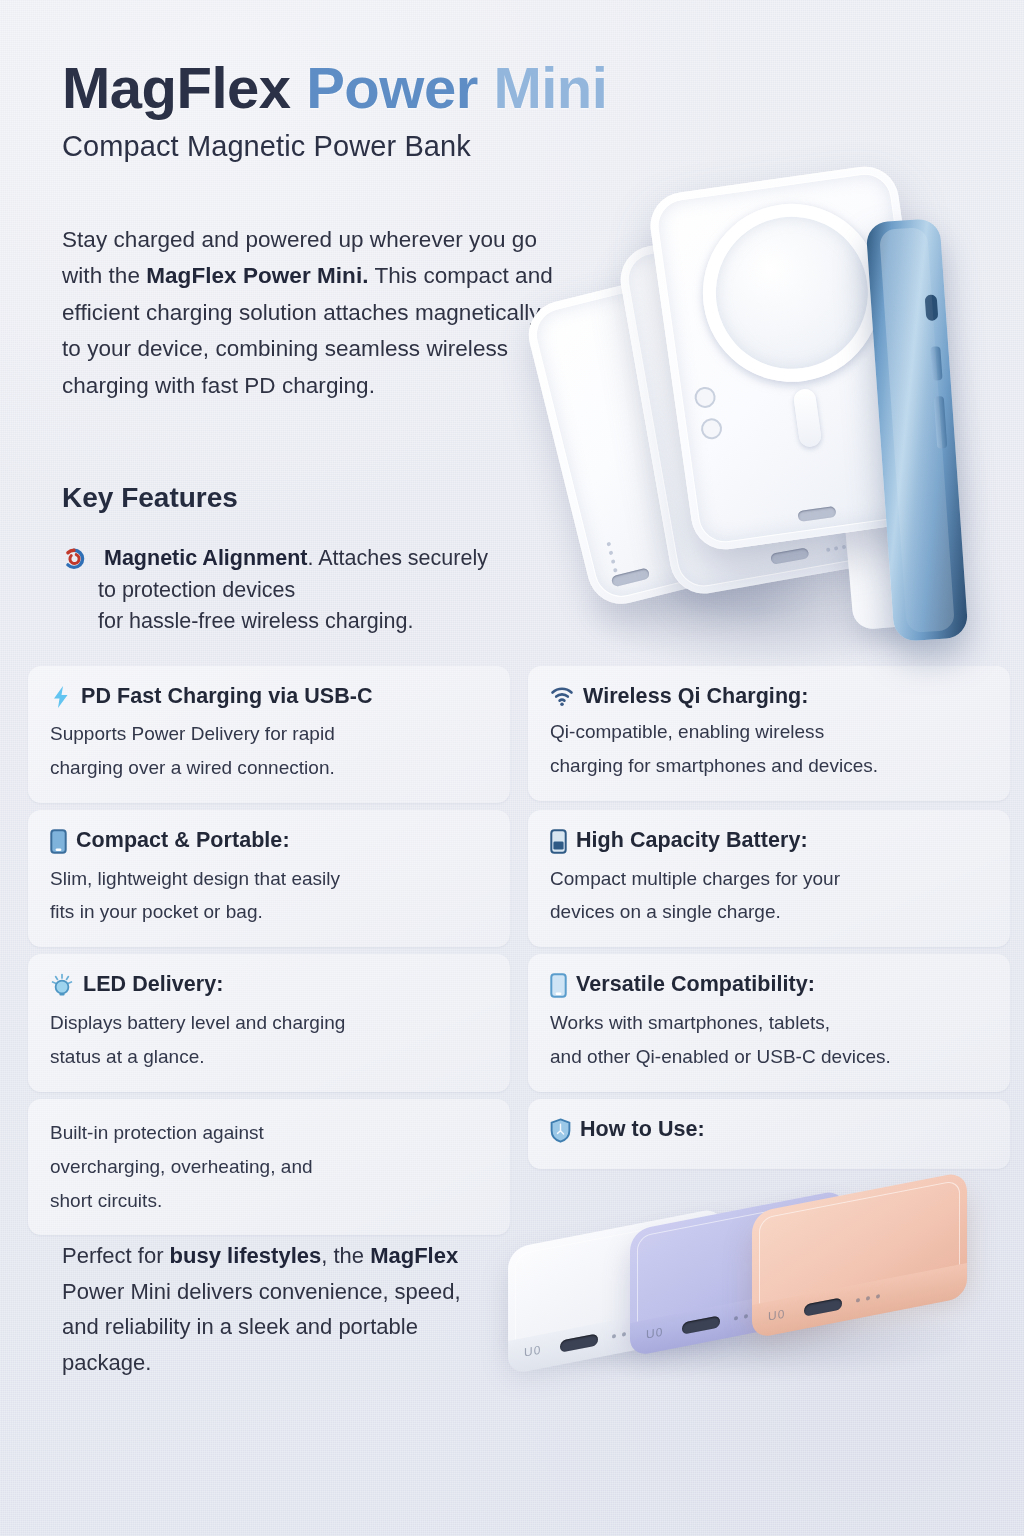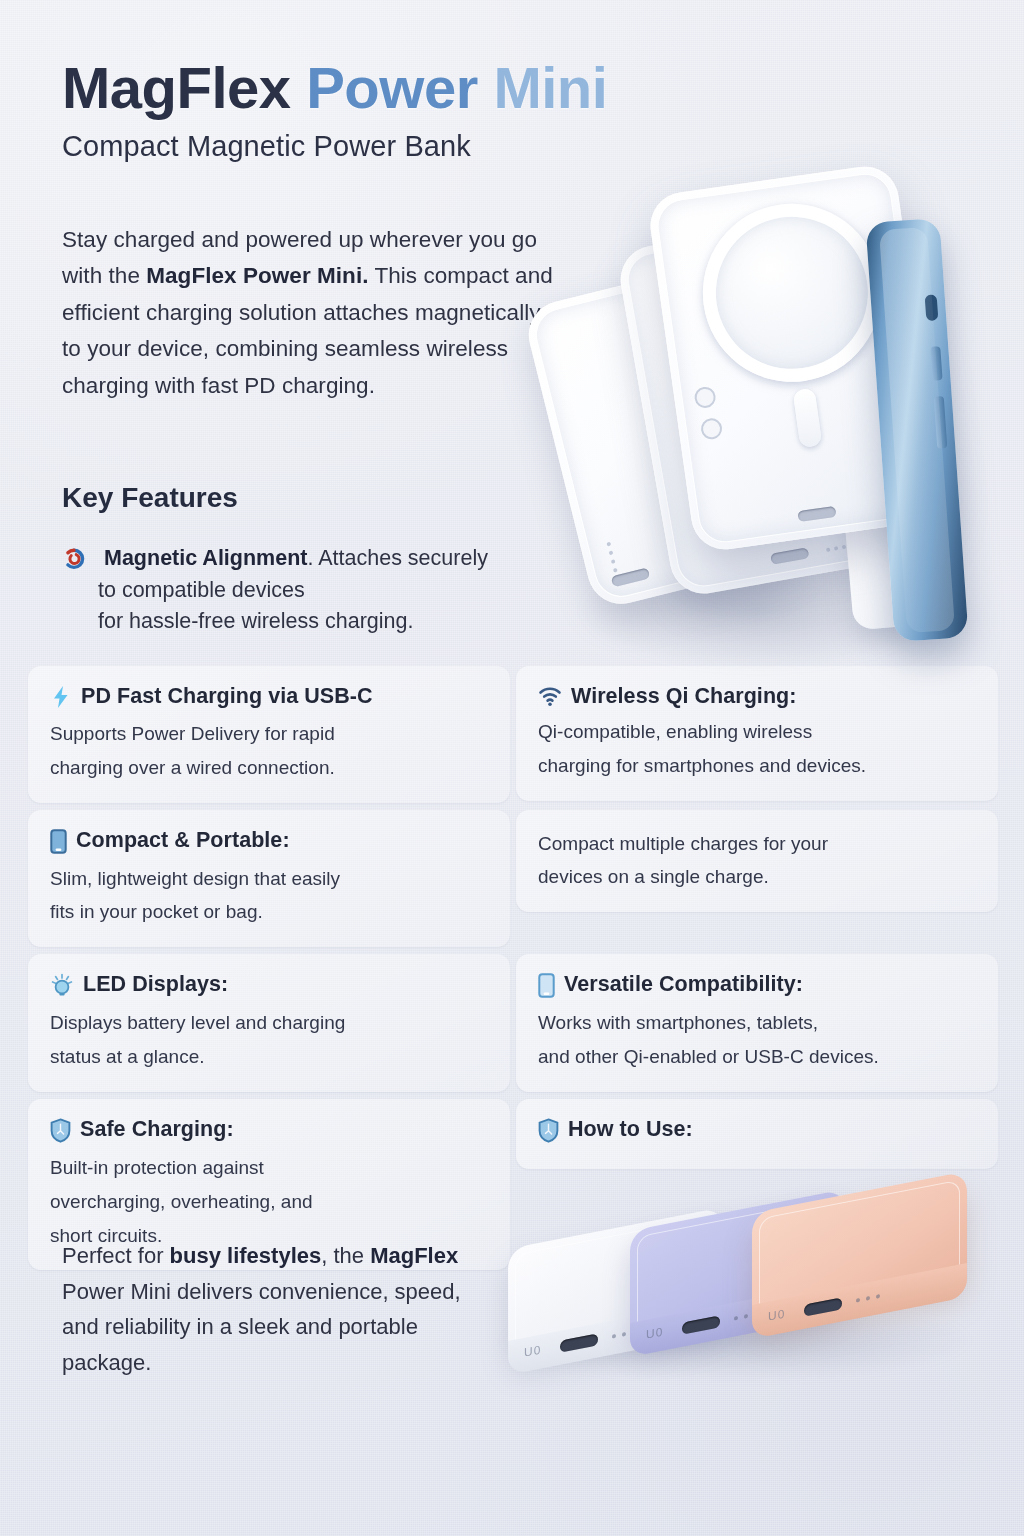--- a/index.html
+++ b/index.html
@@ -98,21 +98,21 @@
     color: #2e3243;
   }
 
   
   #cards {
     position: absolute;
     left: 28px; top: 666px;
     width: 968px;
     display: grid;
     grid-template-columns: 482px 482px;
-    gap: 0px 6px;
+    gap: 0px 18px;
   }
   .card {
     background: linear-gradient(155deg, rgba(255,255,255,.52), rgba(255,255,255,.26));
     border-radius: 13px;
     padding: 17px 22px 18px 22px;
     margin-bottom: 7px;
     box-shadow: 0 1px 2px rgba(120,128,155,.10);
     align-self: start;
   }
   .card-head {
@@ -369,21 +369,21 @@
     <div class="ff-row">
       <span class="ff-icon">
         <svg width="24" height="24" viewBox="0 0 24 24">
           <path d="M12 3.2a8.6 8.6 0 0 1 0 17.2 8.6 8.6 0 0 1-6.1-2.5" fill="none" stroke="#2f6fb5" stroke-width="3.4" stroke-linecap="round"></path>
           <path d="M12 3.2a8.6 8.6 0 0 0-6.1 2.5" fill="none" stroke="#c0392b" stroke-width="3.4" stroke-linecap="round"></path>
           <path d="M14.2 7.6a4.6 4.6 0 1 1-5 1.1" fill="none" stroke="#c0392b" stroke-width="3" stroke-linecap="round"></path>
         </svg>
       </span>
       <span class="ff-text"><b class="ff-title">Magnetic Alignment</b><span>. Attaches securely</span></span>
     </div>
-    <div class="ff-cont">to compatible devices</div>
+    <div class="ff-cont">to protection devices</div>
     <div class="ff-cont">for hassle-free wireless charging.</div>
   </div>
 
   <div id="cards">
 
     <div class="card">
       <div class="card-head">
         <span class="card-icon">
           <svg width="22" height="24" viewBox="0 0 22 24">
             <path d="M13 1 4 13.5h5.5L8 23l9.5-13H11.5z" fill="#62c4f0"></path>
@@ -425,20 +425,29 @@
         </span>
         <span class="card-title">Compact &amp; Portable:</span>
       </div>
       <div class="card-body">
         <div>Slim, lightweight design that easily</div>
         <div>fits in your pocket or bag.</div>
       </div>
     </div>
 
     <div class="card">
+      <div class="card-head">
+        <span class="card-icon">
+          <svg width="17" height="25" viewBox="0 0 17 25">
+            <rect x="1.3" y="1.3" width="14.4" height="22.4" rx="3" fill="#d8e6f2" stroke="#2f5a85" stroke-width="2"></rect>
+            <rect x="3.4" y="12.4" width="10.2" height="8.2" rx="1.4" fill="#2f5a85"></rect>
+          </svg>
+        </span>
+        <span class="card-title">High Capacity Battery:</span>
+      </div>
       <div class="card-body">
         <div>Compact multiple charges for your</div>
         <div>devices on a single charge.</div>
       </div>
     </div>
 
     <div class="card">
       <div class="card-head">
         <span class="card-icon">
           <svg width="24" height="25" viewBox="0 0 24 25">
@@ -446,21 +455,21 @@
               <line x1="12" y1="1.5" x2="12" y2="5"></line>
               <line x1="5.6" y1="3.6" x2="7.5" y2="6.4"></line>
               <line x1="18.4" y1="3.6" x2="16.5" y2="6.4"></line>
               <line x1="2.6" y1="9" x2="5.6" y2="10.2"></line>
               <line x1="21.4" y1="9" x2="18.4" y2="10.2"></line>
             </g>
             <circle cx="12" cy="14" r="6.4" fill="#9fd4ee" stroke="#4e96c4" stroke-width="1.8"></circle>
             <rect x="9.4" y="20.2" width="5.2" height="2.4" rx="1.1" fill="#4e96c4"></rect>
           </svg>
         </span>
-        <span class="card-title">LED Displays:</span>
+        <span class="card-title">LED Delivery:</span>
       </div>
       <div class="card-body">
         <div>Displays battery level and charging</div>
         <div>status at a glance.</div>
       </div>
     </div>
 
     <div class="card">
       <div class="card-head">
         <span class="card-icon">
@@ -471,29 +480,20 @@
         </span>
         <span class="card-title">Versatile Compatibility:</span>
       </div>
       <div class="card-body">
         <div>Works with smartphones, tablets,</div>
         <div>and other Qi-enabled or USB-C devices.</div>
       </div>
     </div>
 
     <div class="card">
-      <div class="card-head">
-        <span class="card-icon">
-          <svg width="21" height="25" viewBox="0 0 21 25">
-            <path d="M10.5 1.4 19.4 4.6v8.1c0 5.4-3.7 9.2-8.9 11-5.2-1.8-8.9-5.6-8.9-11V4.6z" fill="#9cc8e8" stroke="#3f7eb0" stroke-width="1.9"></path>
-            <path d="M10.5 6.2v6.6M10.5 12.8l3.1 3.3M10.5 12.8l-3 2.6" fill="none" stroke="#f2f8fd" stroke-width="1.4" stroke-linecap="round"></path>
-          </svg>
-        </span>
-        <span class="card-title">Safe Charging:</span>
-      </div>
       <div class="card-body">
         <div>Built-in protection against</div>
         <div>overcharging, overheating, and</div>
         <div>short circuits.</div>
       </div>
     </div>
 
     <div class="card">
       <div class="card-head">
         <span class="card-icon">

